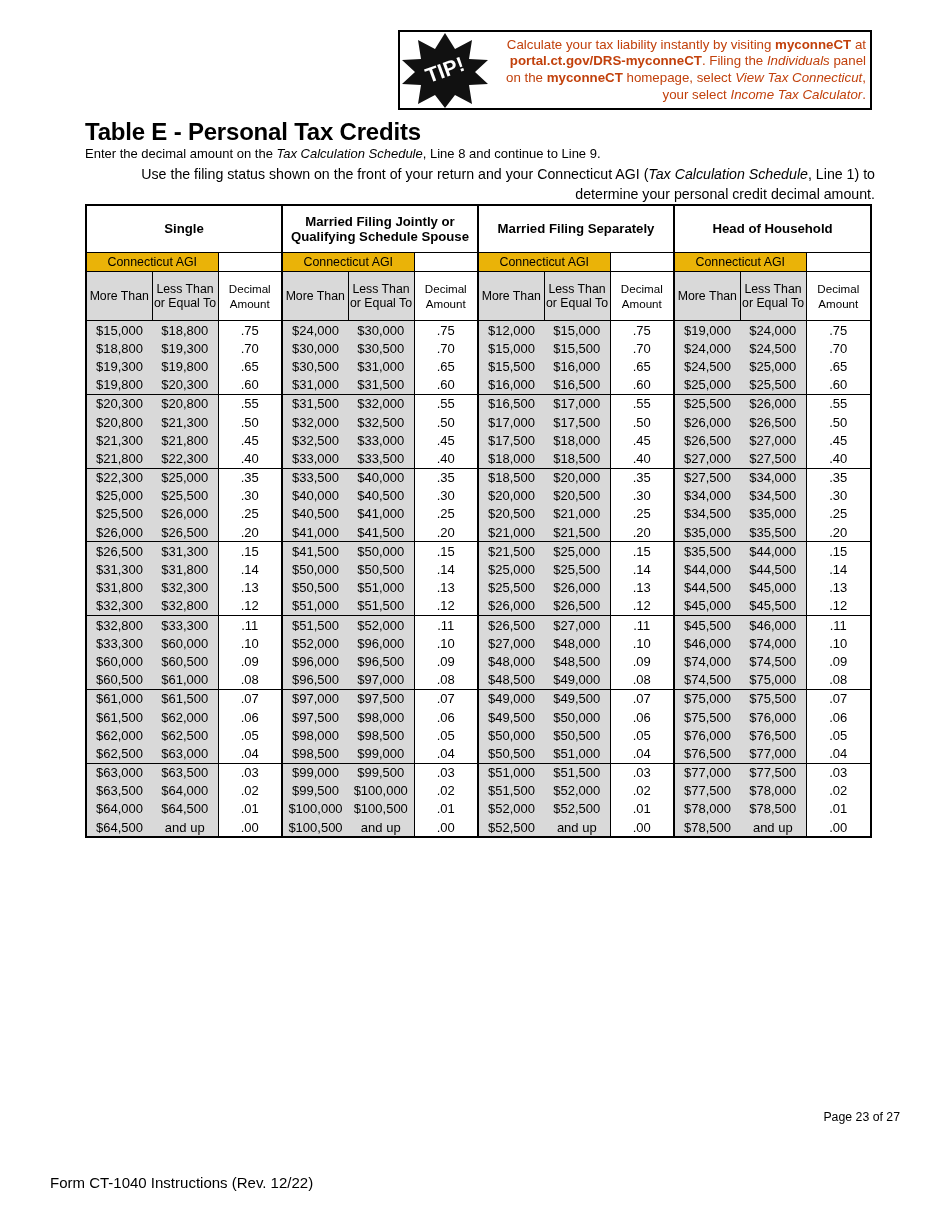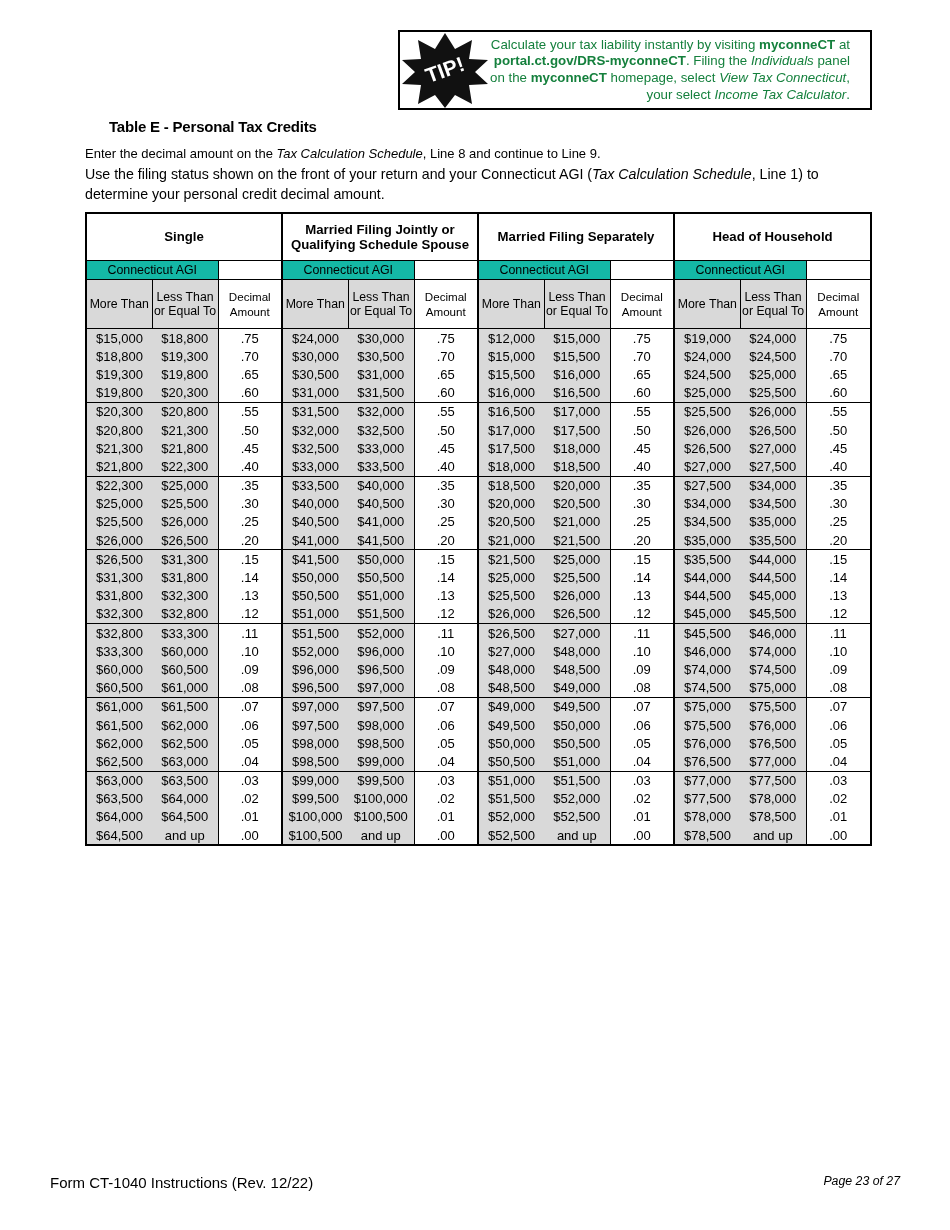--- a/index.html
+++ b/index.html
@@ -47,60 +47,60 @@
     color: #fff;
     font-weight: bold;
     font-size: 21px;
     font-family: "Liberation Sans", sans-serif;
     letter-spacing: 0px;
     text-shadow: 0 0 1px #000;
   }
   #tip-text {
     flex: 1 1 auto;
     text-align: right;
-    padding-right: 20px;
+    padding-right: 4px;
     font-size: 13.3px;
     line-height: 16.6px;
-    color: #15803d;
+    color: #c2410c;
   }
   #tip-text b { font-weight: bold; }
   #tip-text i { }
 
   
   #page-title {
     position: absolute;
     left: 85px;
     top: 118px;
-    font-size: 15px;
+    font-size: 24px;
     font-weight: bold;
     letter-spacing: -0.2px;
-    margin-left: 24px;
   }
   #intro-1 {
     position: absolute;
     left: 85px;
     top: 145px;
     font-size: 13px;
     line-height: 18px;
   }
   #intro-2 {
     position: absolute;
     left: 85px;
     top: 165px;
     width: 790px;
     font-size: 14.2px;
     line-height: 19.5px;
+    text-align: right;
   }
   .i { font-style: italic; }
 
   
   #credits-table {
     position: absolute;
     left: 85px;
-    top: 212px;
+    top: 204px;
     width: 783px;
     border-collapse: collapse;
     table-layout: fixed;
     font-size: 12.4px;
   }
   #credits-table td, #credits-table th {
     padding: 0;
     margin: 0;
     border: 0;
     text-align: center;
@@ -117,21 +117,21 @@
     font-weight: bold !important;
     line-height: 15.5px;
     background: #ffffff;
     border-bottom: 1px solid #000 !important;
   }
   .grpsep { border-left: 2px solid #000 !important; }
 
   
   .agi-head {
     height: 18px;
-    background: #14b8a6;
+    background: #eab308;
     font-size: 12.4px;
     border-bottom: 1px solid #000 !important;
   }
   .agi-head.span2 { border-right: 1px solid #000 !important; }
 
   .sub-head {
     height: 48px;
     background: #d9d9d9;
     font-size: 12.3px;
     line-height: 14.5px;
@@ -166,23 +166,22 @@
   
   #footer-left {
     position: absolute;
     left: 50px;
     top: 1174px;
     font-size: 15px;
   }
   #footer-right {
     position: absolute;
     right: 50px;
-    top: 1174px;
+    top: 1110px;
     font-size: 12.3px;
-    font-style: italic;
   }
 </style>
 </head>
 <body>
 
 <div id="tip-box">
   <div id="tip-star">
     <svg width="86" height="76" viewBox="0 0 86 76" aria-hidden="true">
       <polygon fill="#111111" points="43,1 53,17 70,8 67,27 86,28 73,40 86,52 67,53 70,72 53,63 43,76 33,63 16,72 19,53 0,52 13,40 0,28 19,27 16,8 33,17"></polygon>
     </svg>

